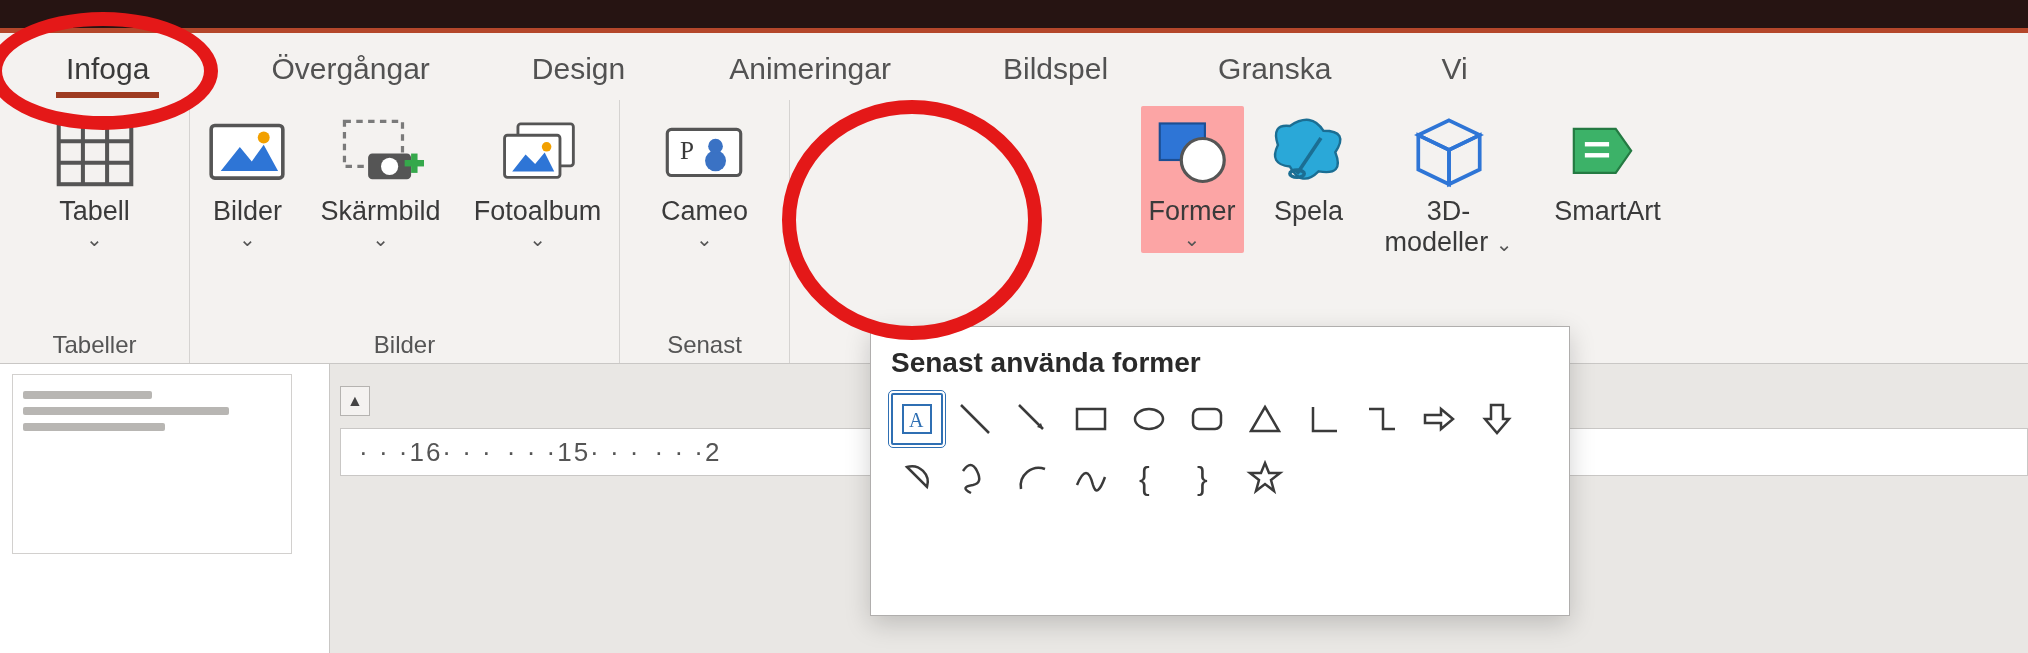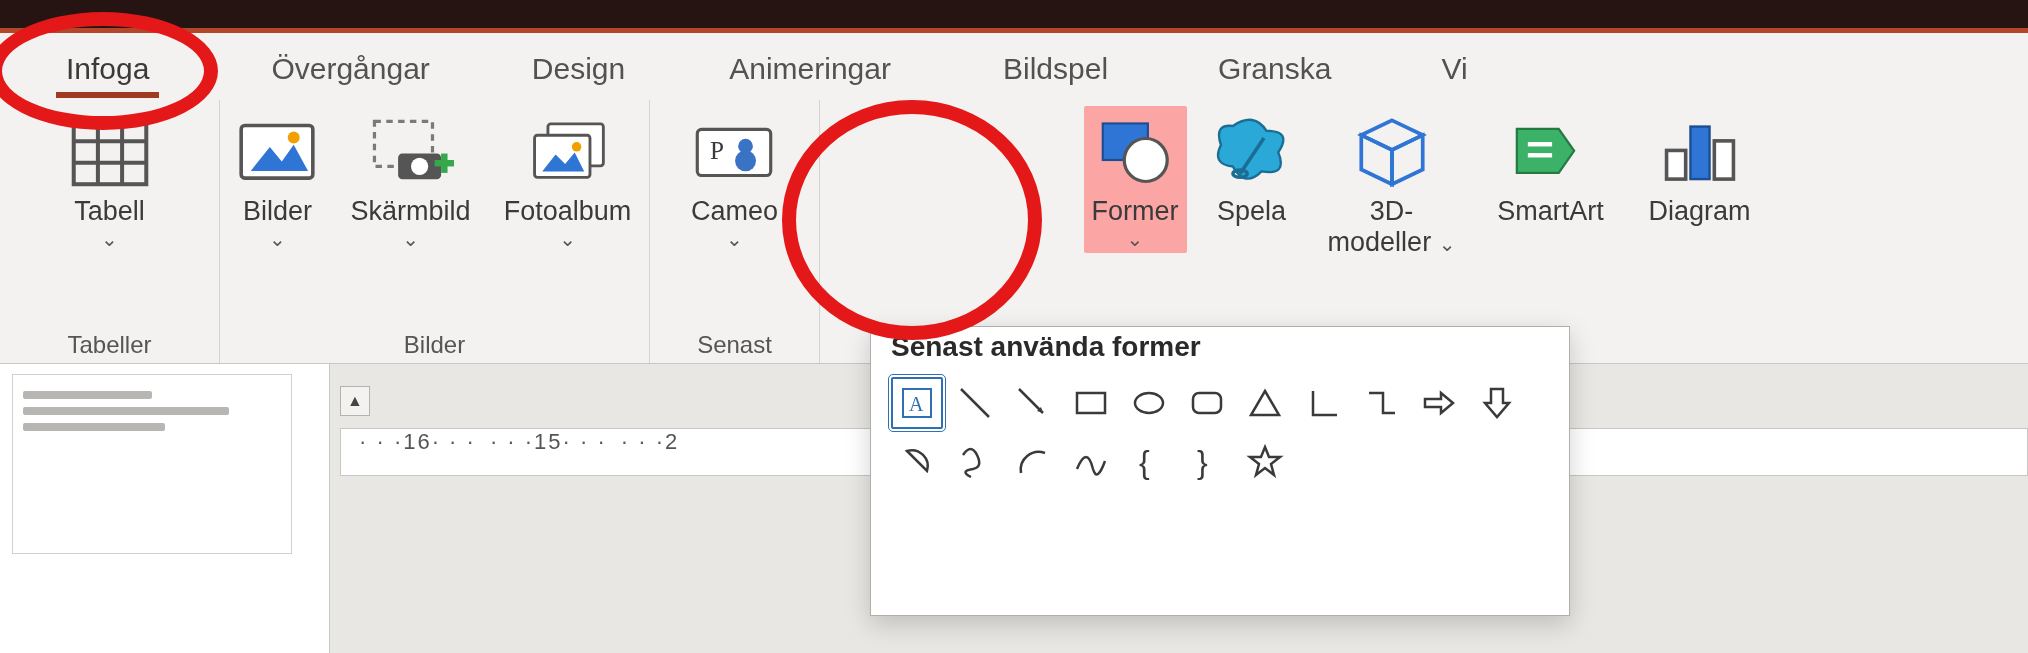--- a/index.html
+++ b/index.html
@@ -121,40 +121,40 @@
     border:1px solid #b5b3b0;
     display:flex; align-items:center; justify-content:center;
     font-size:16px; color:#444;
     margin-bottom:12px;
   }
   .ruler {
     background:#fff;
     border:1px solid #c9c7c5;
     height:48px;
     display:flex;
-    align-items:flex-start;
-    font-size:22px;
+    align-items:center;
+    font-size:26px;
     color:#555;
     letter-spacing:2px;
     padding:0 18px;
     font-family:"Segoe UI", Arial, sans-serif;
   }
   .rulerseg { margin-right:14px; white-space:nowrap; }
 
   
   .shapesdrop {
     position:absolute;
     left:870px;
     top:326px;
     width:700px;
     min-height:290px;
     background:#fff;
     border:1px solid #b0aead;
     box-shadow:0 8px 24px rgba(0,0,0,0.18);
-    padding:4px 20px 20px 20px;
+    padding:20px 20px 20px 20px;
     z-index:50;
   }
   .shapesdrop .hdr { font-weight:700; font-size:28px; color:#2a2a2a; margin-bottom:14px; }
   .shapegrid { display:flex; flex-wrap:wrap; gap:6px 6px; }
   .shapecell {
     width:52px; height:52px;
     display:flex; align-items:center; justify-content:center;
     border-radius:2px;
   }
   .shapecell svg { width:40px; height:40px; }
@@ -184,21 +184,21 @@
   <div class="tab" style="margin-left:66px;"><span>Övergångar</span></div>
   <div class="tab" style="margin-left:46px;"><span>Design</span></div>
   <div class="tab" style="margin-left:48px;"><span>Animeringar</span></div>
   <div class="tab" style="margin-left:56px;"><span>Bildspel</span></div>
   <div class="tab" style="margin-left:54px;"><span>Granska</span></div>
   <div class="tab" style="margin-left:54px;"><span>Vi</span></div>
 </div>
 
 <div class="ribbon">
 
-  <div class="group" style="width:220px;">
+  <div class="group" style="width:190px;">
     <div class="row">
       <div class="btn">
         <span class="icon">
           <svg viewBox="0 0 64 58">
               <rect x="5" y="5" width="54" height="48" fill="none" stroke="#555" stroke-width="3"></rect>
               <line x1="5" y1="21" x2="59" y2="21" stroke="#555" stroke-width="3"></line>
               <line x1="5" y1="37" x2="59" y2="37" stroke="#555" stroke-width="3"></line>
               <line x1="23" y1="5" x2="23" y2="53" stroke="#555" stroke-width="3"></line>
               <line x1="41" y1="5" x2="41" y2="53" stroke="#555" stroke-width="3"></line>
             </svg>
@@ -306,30 +306,20 @@
       <div class="btn" style="min-width:140px;">
         <span class="icon">
           <svg viewBox="0 0 78 58">
               <polygon points="8,8 46,8 60,28 46,48 8,48" fill="#3cb268" stroke="#247a42" stroke-width="2"></polygon>
               <line x1="18" y1="22" x2="40" y2="22" stroke="#fff" stroke-width="4"></line>
               <line x1="18" y1="32" x2="40" y2="32" stroke="#fff" stroke-width="4"></line>
             </svg>
         </span>
         <span class="lbl">SmartArt</span>
       </div>
-      <div class="btn" style="min-width:130px;">
-        <span class="icon">
-          <svg viewBox="0 0 72 58">
-              <rect x="8" y="28" width="16" height="24" fill="#fff" stroke="#555" stroke-width="3"></rect>
-              <rect x="28" y="8" width="16" height="44" fill="#2e75d6" stroke="#1c4e93" stroke-width="2"></rect>
-              <rect x="48" y="20" width="16" height="32" fill="#fff" stroke="#555" stroke-width="3"></rect>
-            </svg>
-        </span>
-        <span class="lbl">Diagram</span>
-      </div>
     </div>
     <div class="grouplabel">&nbsp;</div>
   </div>
 </div>
 
 <div class="workarea">
   <div class="slidepanel">
     <div class="thumb">
       <div class="tline s1"></div>
       <div class="tline s2"></div>

